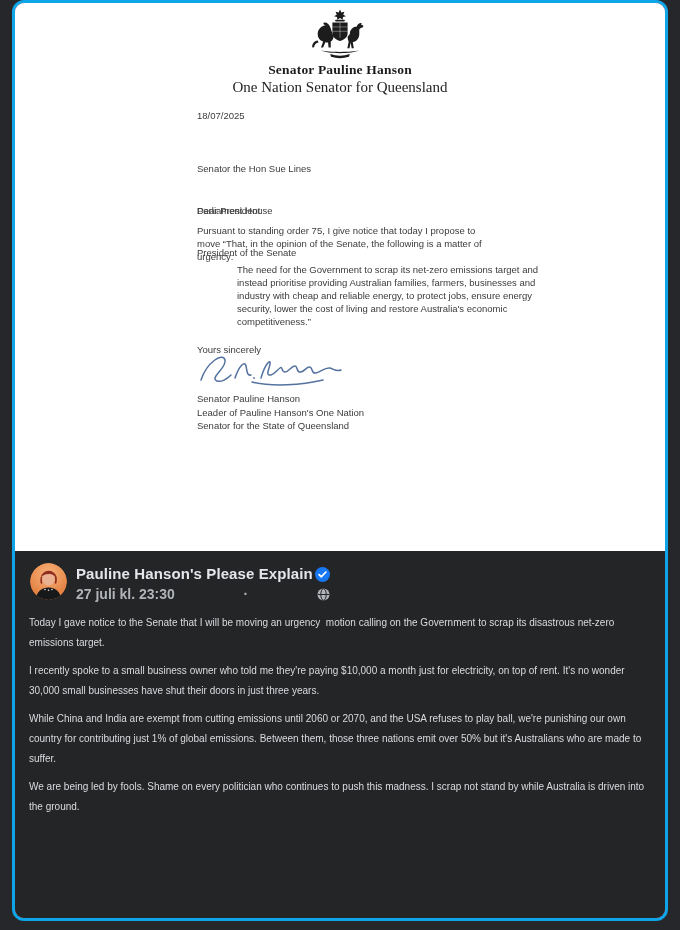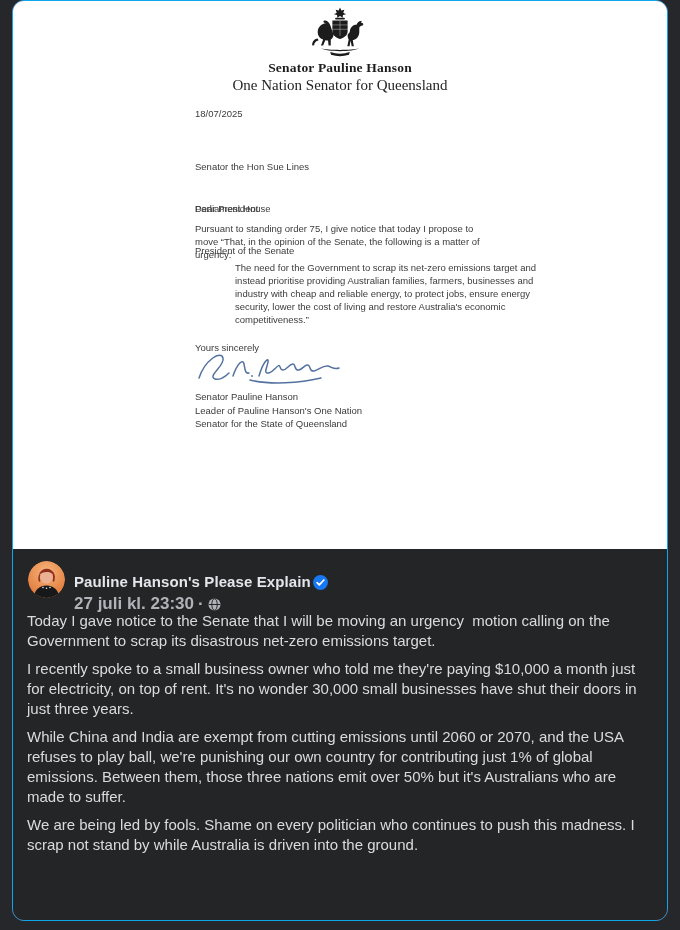--- a/index.html
+++ b/index.html
@@ -4,21 +4,21 @@
 <style>
   * { margin:0; padding:0; box-sizing:border-box; }
   html,body { background:#26272a; }
   .page {
     position:relative; width:680px; height:930px; overflow:hidden;
     background:#26272a;
     font-family:"Liberation Sans", sans-serif;
   }
   .card {
     position:absolute; left:12px; top:0; width:656px; height:921px;
-    background:#ef4444; border:1px solid #0ea5e9; border-radius:12px;
+    background:#ef4444; border:3px solid #0ea5e9; border-radius:12px;
     overflow:hidden;
   }
   
   .letter-area {
     position:relative; width:100%; height:548px; background:#ffffff;
     cursor:pointer;
   }
   .letterhead { position:absolute; top:6px; left:0; width:100%; text-align:center; }
   .arms { display:block; margin:0 auto; }
   .lh-name {
@@ -38,33 +38,33 @@
   .l-salutation { top:201px; }
   .l-p1         { top:221px; white-space:pre-wrap; }
   .l-p2         { top:260px; white-space:pre-wrap;margin-left:40px; }
   .l-closing    { top:324px;margin-top:16px; }
   .l-sig        { top:345px; }
   .l-sigblock   { top:389px; line-height:13.5px; }
   
   .post-area { position:absolute; left:0; top:548px; right:0; bottom:0; background:#242526; }
   .post-header { position:absolute; top:12px; left:15px; display:flex; gap:9px; align-items:flex-start; }
   .avatar { width:37px; height:37px; border-radius:50%; overflow:hidden; flex:0 0 auto; cursor:pointer; }
-  .name-row { display:flex; align-items:center; gap:2px; margin-top:12px; }
+  .name-row { display:flex; align-items:center; gap:2px; margin-top:2px; }
   .author-name {
     font-size:15px; font-weight:700; color:#e4e6eb; letter-spacing:.1px;
     cursor:pointer; text-decoration:none;
   }
   .badge { display:inline-flex; margin-top:1px; }
   .meta-row {
     margin-top:4px; display:flex; align-items:center; gap:4px;
-    font-size:17px; font-weight:600; color:#b0b3b8; cursor:pointer;
+    font-size:14px; font-weight:600; color:#b0b3b8; cursor:pointer;justify-content:space-between;
   }
   .post-text {
     position:absolute; top:62px; left:14px; right:13px;
-    font-size:15px; line-height:20px; color:#d9dbdf;
+    font-size:10px; line-height:20px; color:#d9dbdf;
   }
   .post-text p { margin:0 0 8px 0; white-space:pre-wrap; }
 </style>
 </head>
 <body>
 
 <div class="page">
   <div class="card">
 
     <div class="letter-area">

